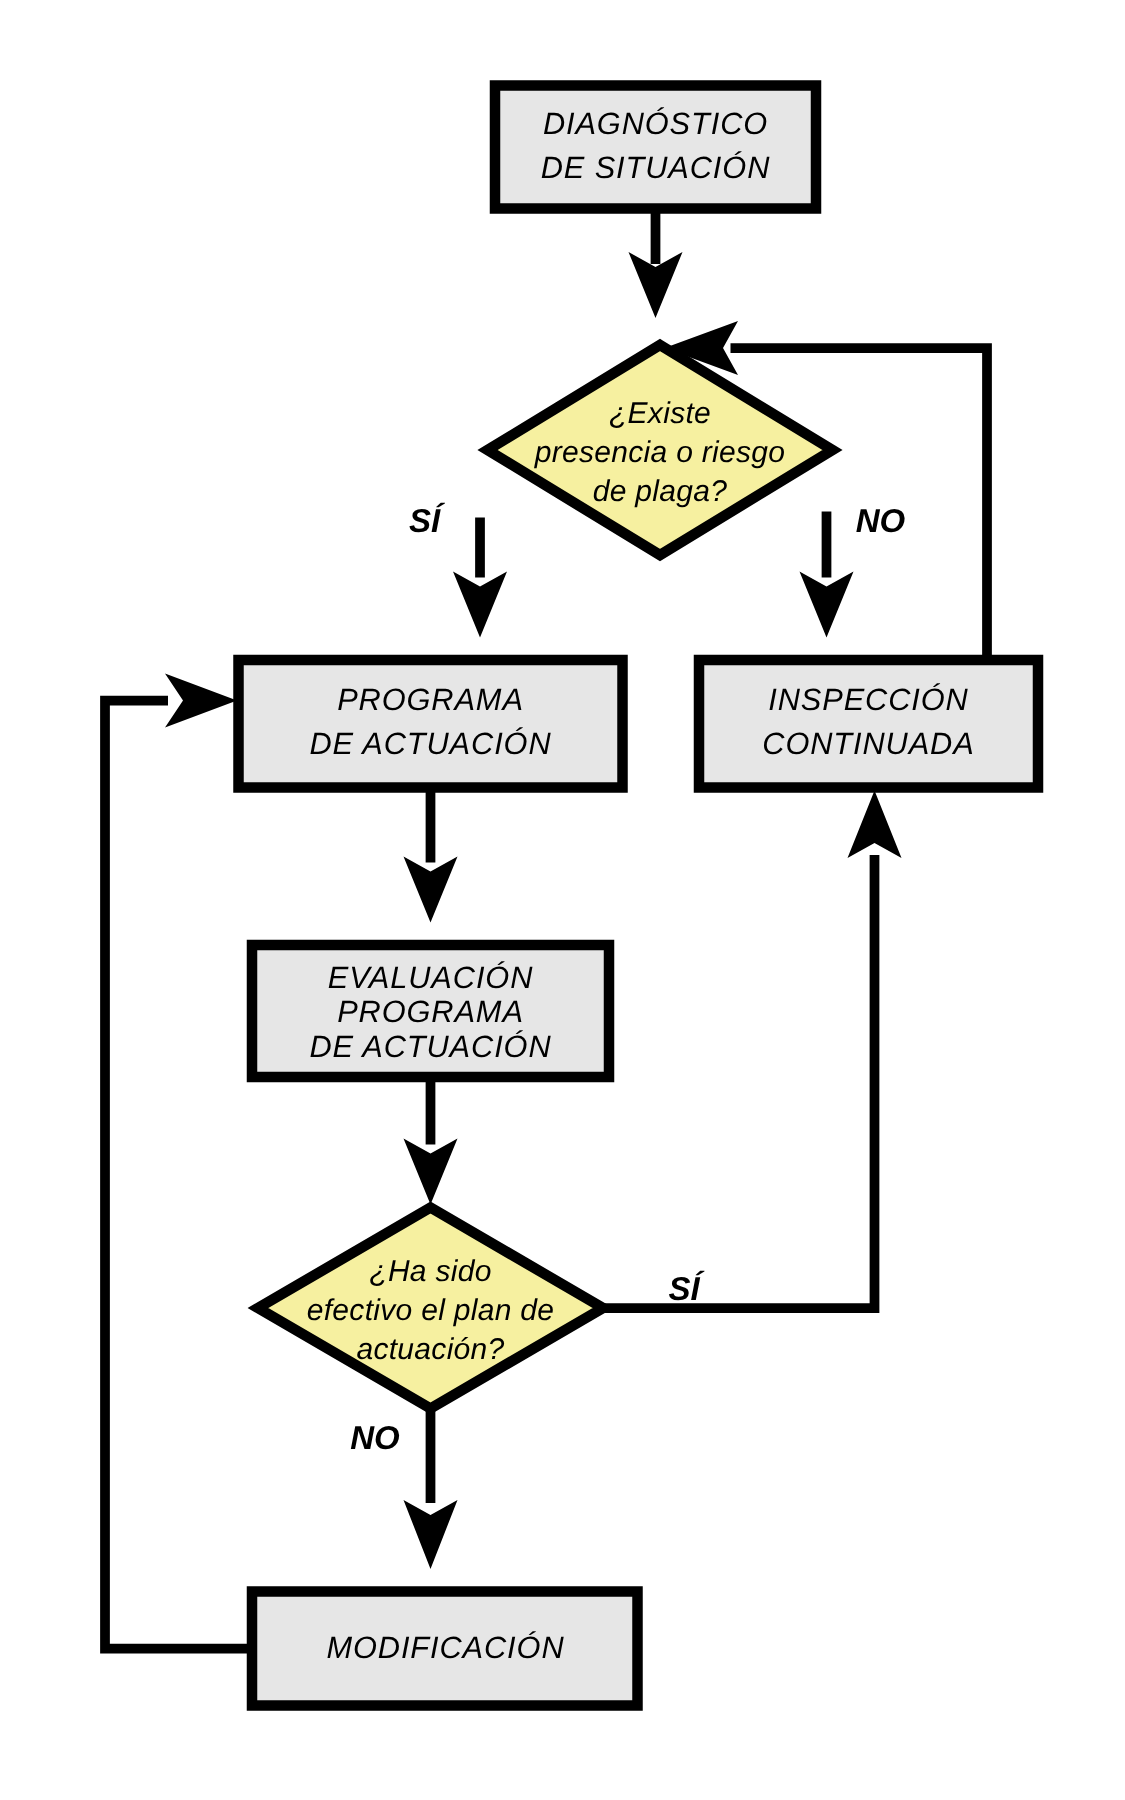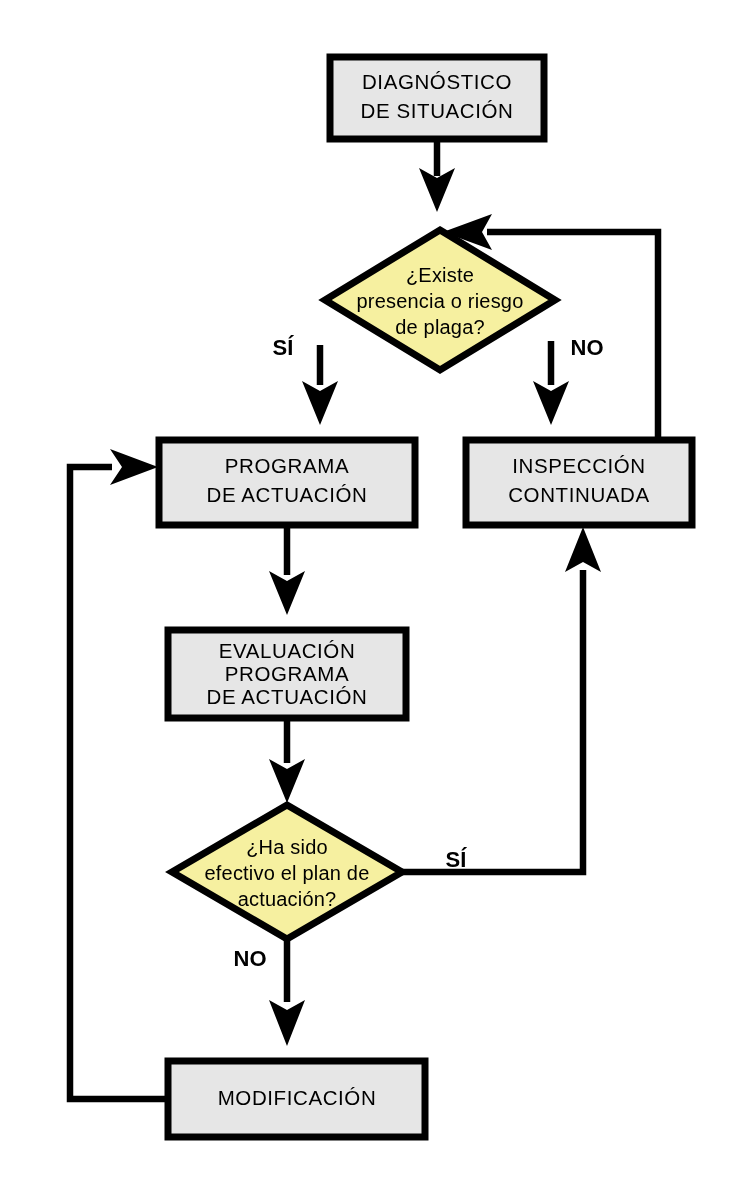--- a/index.html
+++ b/index.html
@@ -12,20 +12,21 @@
     width: 750px;
     height: 1200px;
     font-family: "Liberation Sans", sans-serif;
     overflow: hidden;
   }
   #flowchart-root {
     position: relative;
     width: 750px;
     height: 1200px;
     background: #ffffff;
+    font-style: italic;
   }
   svg#flow-svg {
     display: block;
     width: 750px;
     height: 1200px;
   }
   .node-shape {
     stroke: #000000;
     stroke-width: 7;
     stroke-linejoin: miter;

